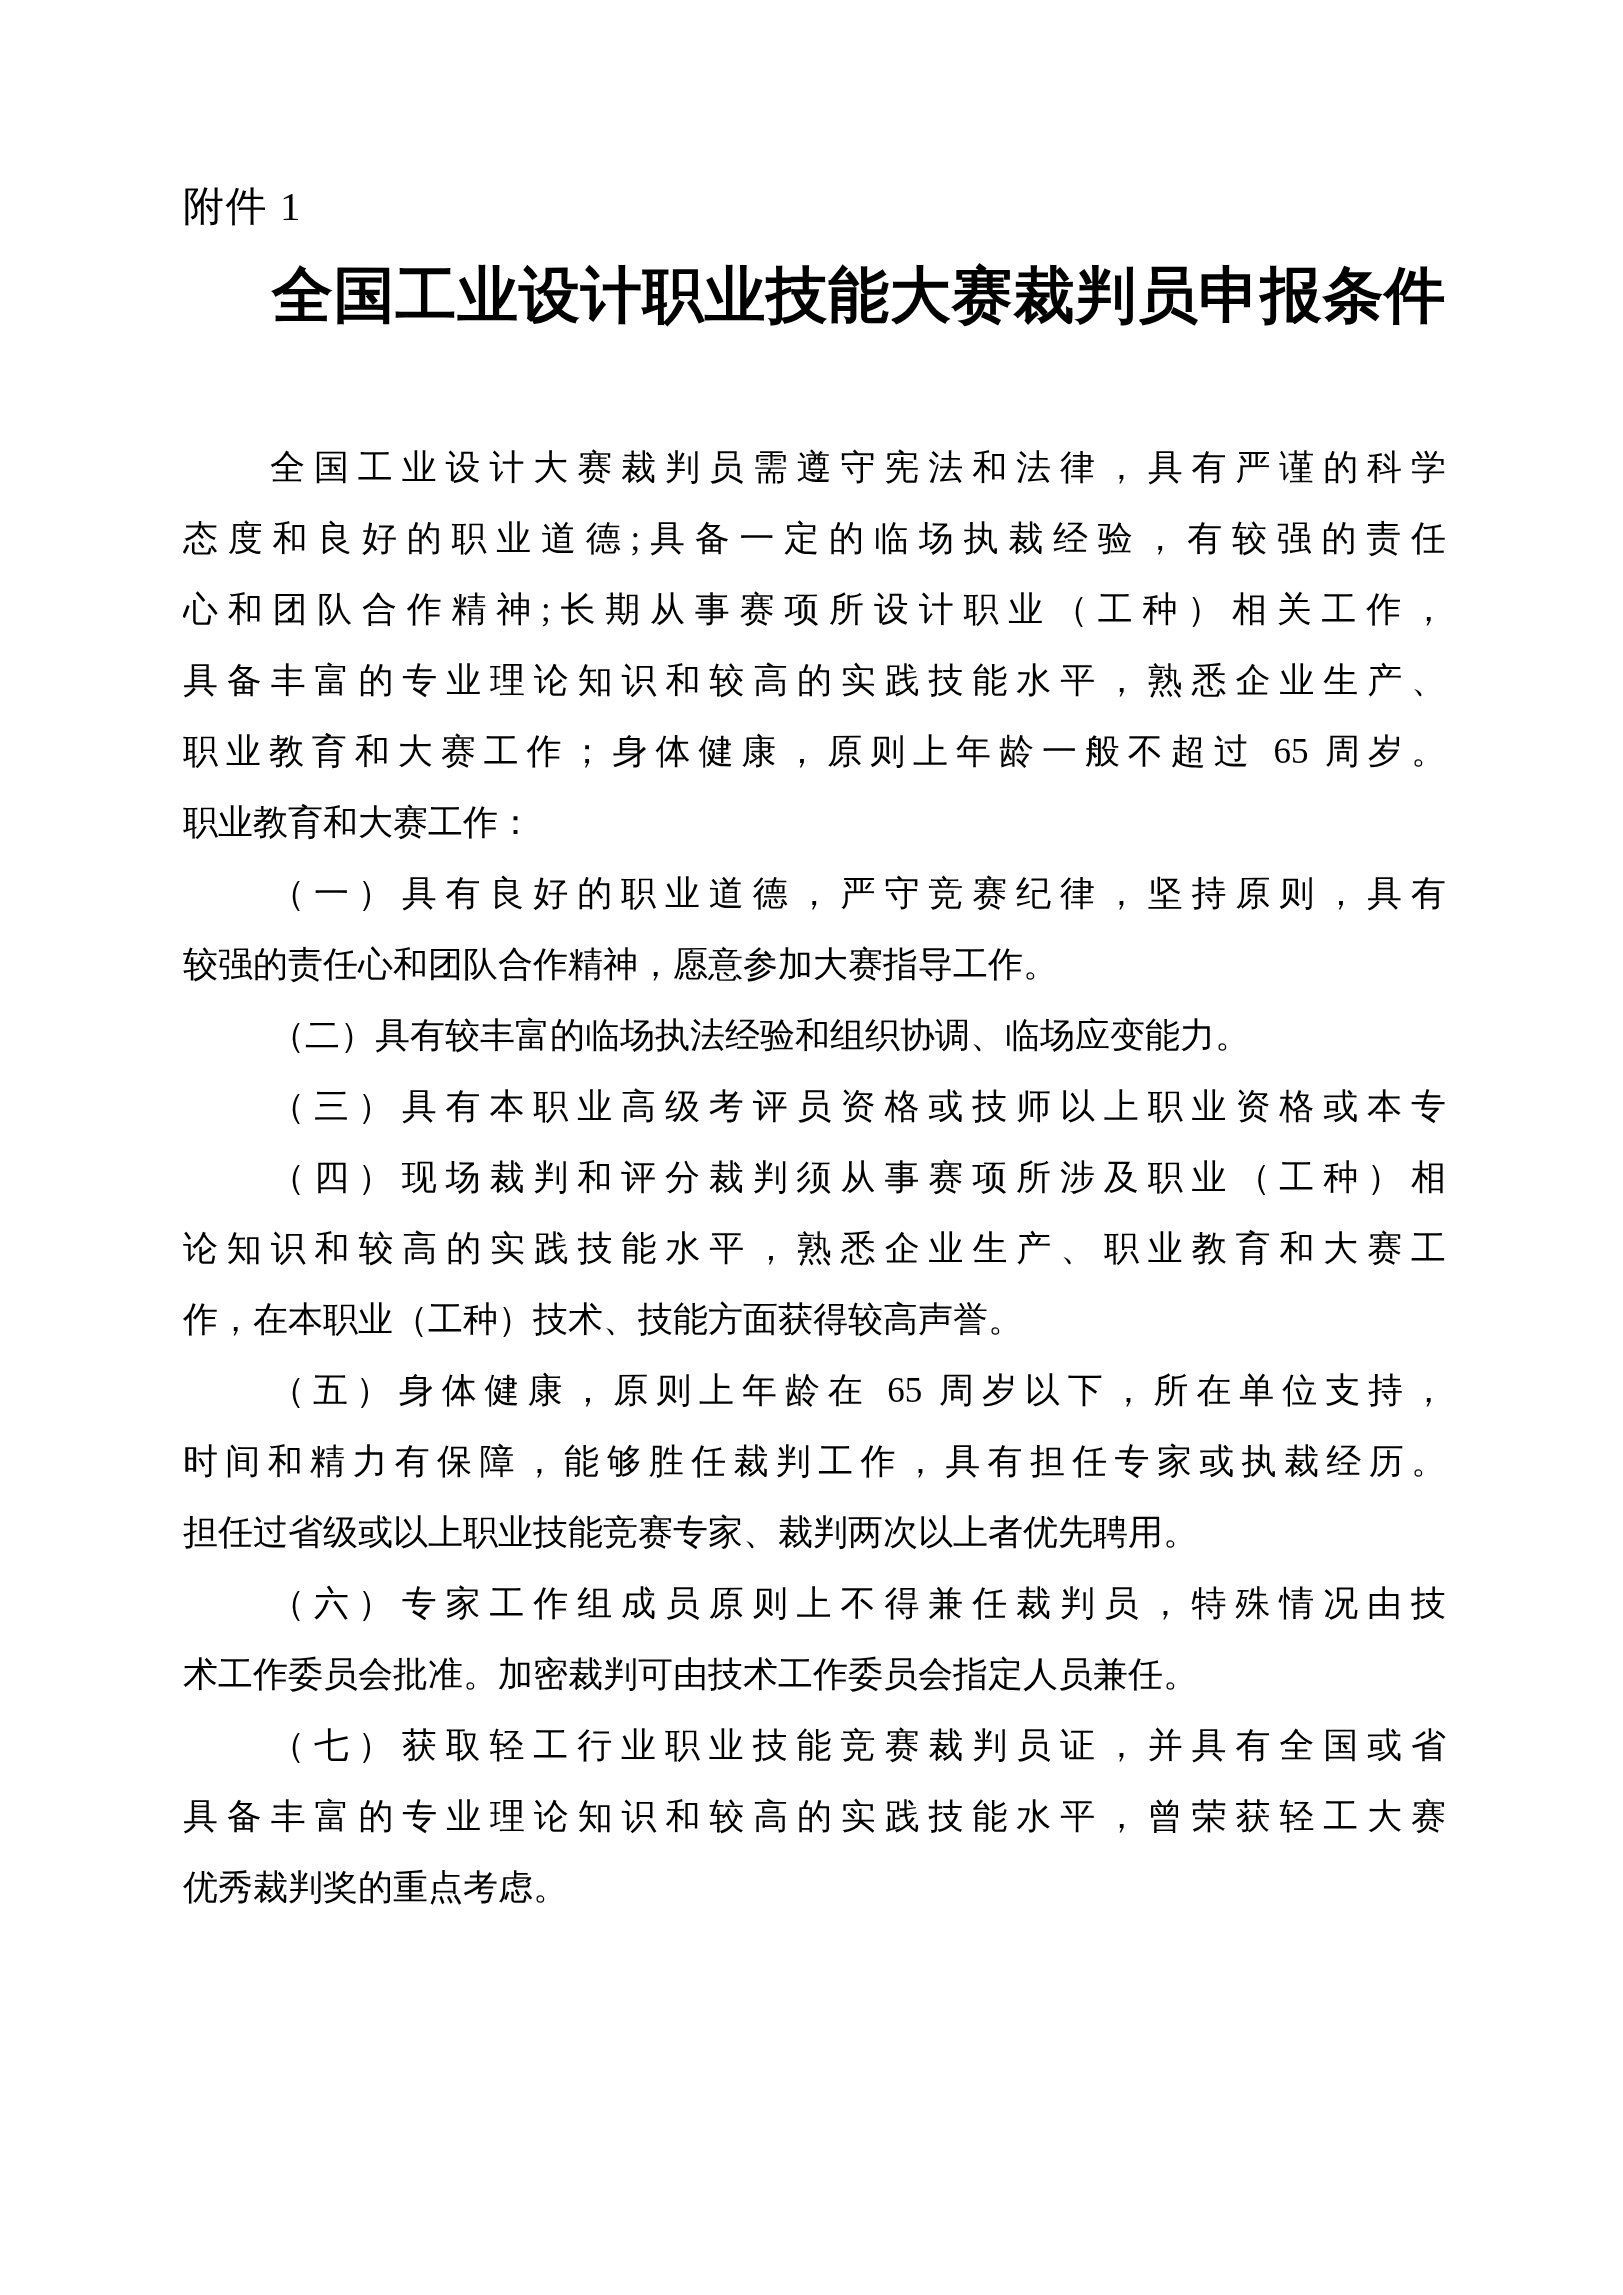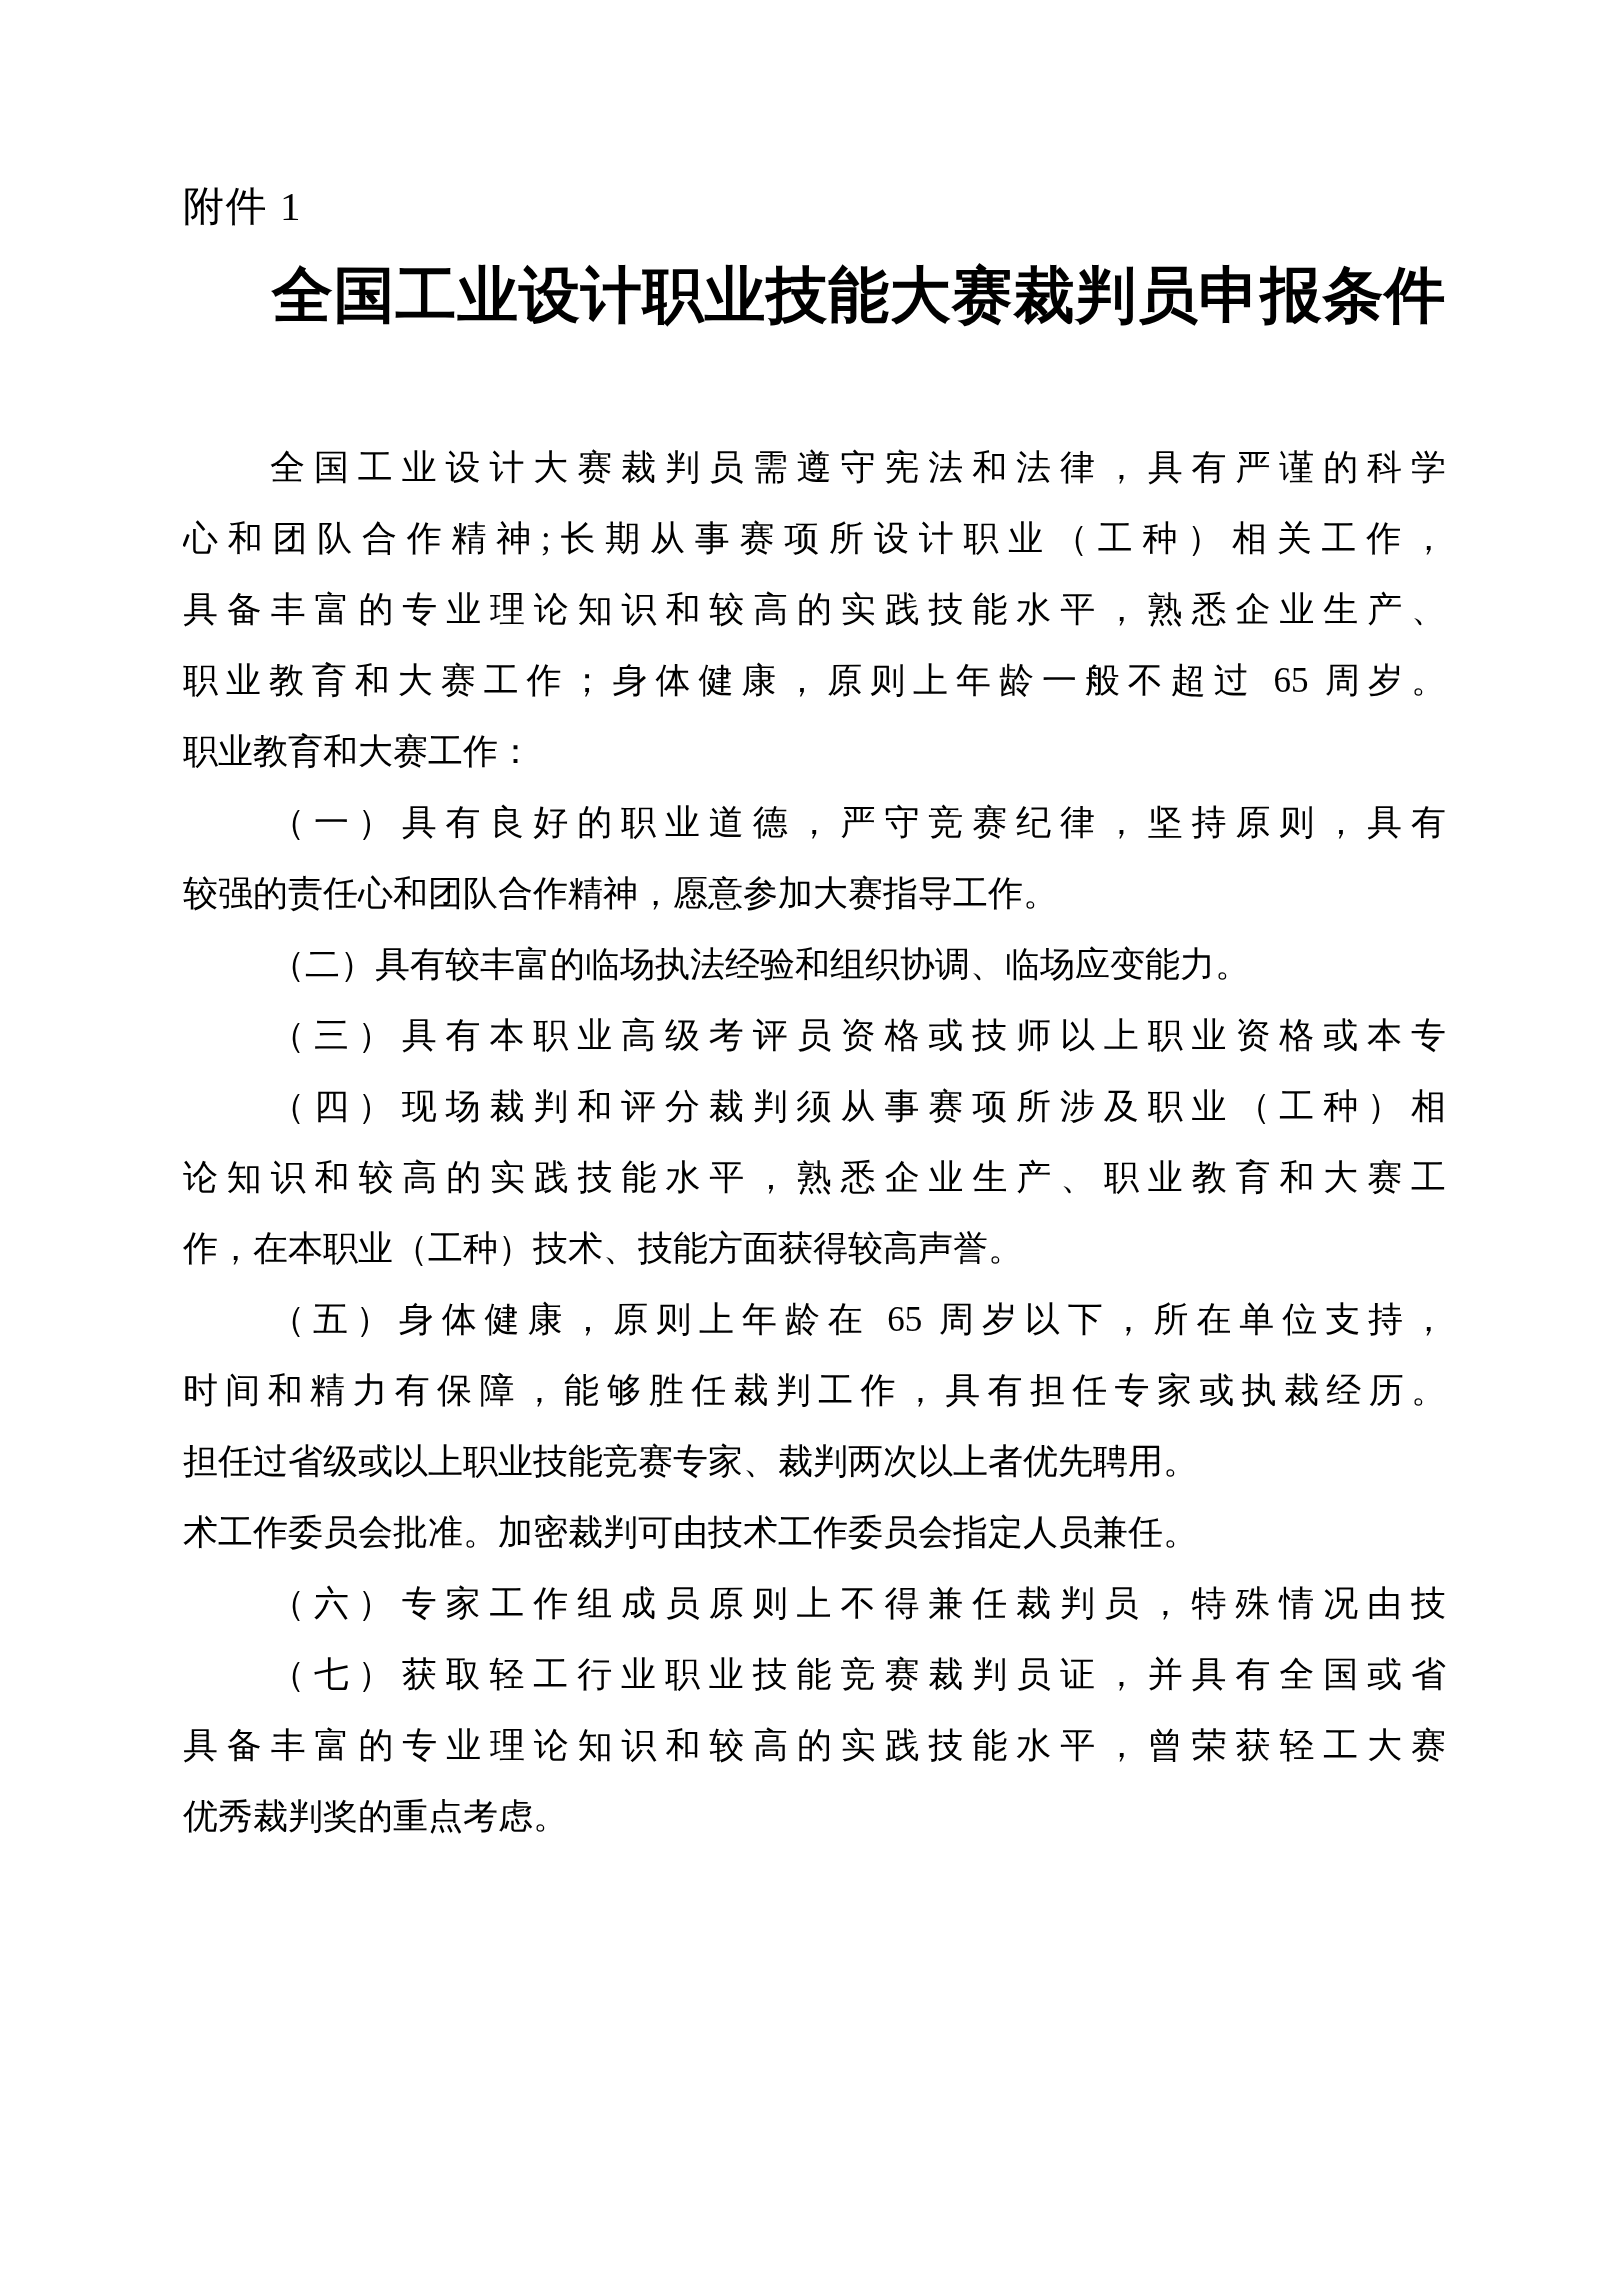--- a/index.html
+++ b/index.html
@@ -52,34 +52,35 @@
   }
 </style>
 </head>
 <body>
 
 <div class="page">
   <div class="attachment">附件 1</div>
   <h1 class="doc-title">全国工业设计职业技能大赛裁判员申报条件</h1>
   <div class="doc-body" id="doc-body">
       <div class="text-line para-first">全国工业设计大赛裁判员需遵守宪法和法律，具有严谨的科学</div>
+      <div class="text-line">态度和良好的职业道德;具备一定的临场执裁经验，有较强的责任</div>
       <div class="text-line">心和团队合作精神;长期从事赛项所设计职业（工种）相关工作，</div>
       <div class="text-line">具备丰富的专业理论知识和较高的实践技能水平，熟悉企业生产、</div>
       <div class="text-line">职业教育和大赛工作；身体健康，原则上年龄一般不超过 65 周岁。</div>
       <div class="text-line para-end">职业教育和大赛工作：</div>
       <div class="text-line para-first">（一）具有良好的职业道德，严守竞赛纪律，坚持原则，具有</div>
       <div class="text-line para-end">较强的责任心和团队合作精神，愿意参加大赛指导工作。</div>
       <div class="text-line para-first para-end">（二）具有较丰富的临场执法经验和组织协调、临场应变能力。</div>
       <div class="text-line para-first">（三）具有本职业高级考评员资格或技师以上职业资格或本专</div>
       <div class="text-line para-first">（四）现场裁判和评分裁判须从事赛项所涉及职业（工种）相</div>
       <div class="text-line">论知识和较高的实践技能水平，熟悉企业生产、职业教育和大赛工</div>
       <div class="text-line para-end">作，在本职业（工种）技术、技能方面获得较高声誉。</div>
       <div class="text-line para-first">（五）身体健康，原则上年龄在 65 周岁以下，所在单位支持，</div>
       <div class="text-line">时间和精力有保障，能够胜任裁判工作，具有担任专家或执裁经历。</div>
       <div class="text-line para-end">担任过省级或以上职业技能竞赛专家、裁判两次以上者优先聘用。</div>
+      <div class="text-line para-first">（六）专家工作组成员原则上不得兼任裁判员，特殊情况由技</div>
       <div class="text-line para-end">术工作委员会批准。加密裁判可由技术工作委员会指定人员兼任。</div>
-      <div class="text-line para-first">（六）专家工作组成员原则上不得兼任裁判员，特殊情况由技</div>
       <div class="text-line para-first">（七）获取轻工行业职业技能竞赛裁判员证，并具有全国或省</div>
       <div class="text-line">具备丰富的专业理论知识和较高的实践技能水平，曾荣获轻工大赛</div>
       <div class="text-line para-end">优秀裁判奖的重点考虑。</div>
     </div>
 </div>
 
 
 </body></html>

